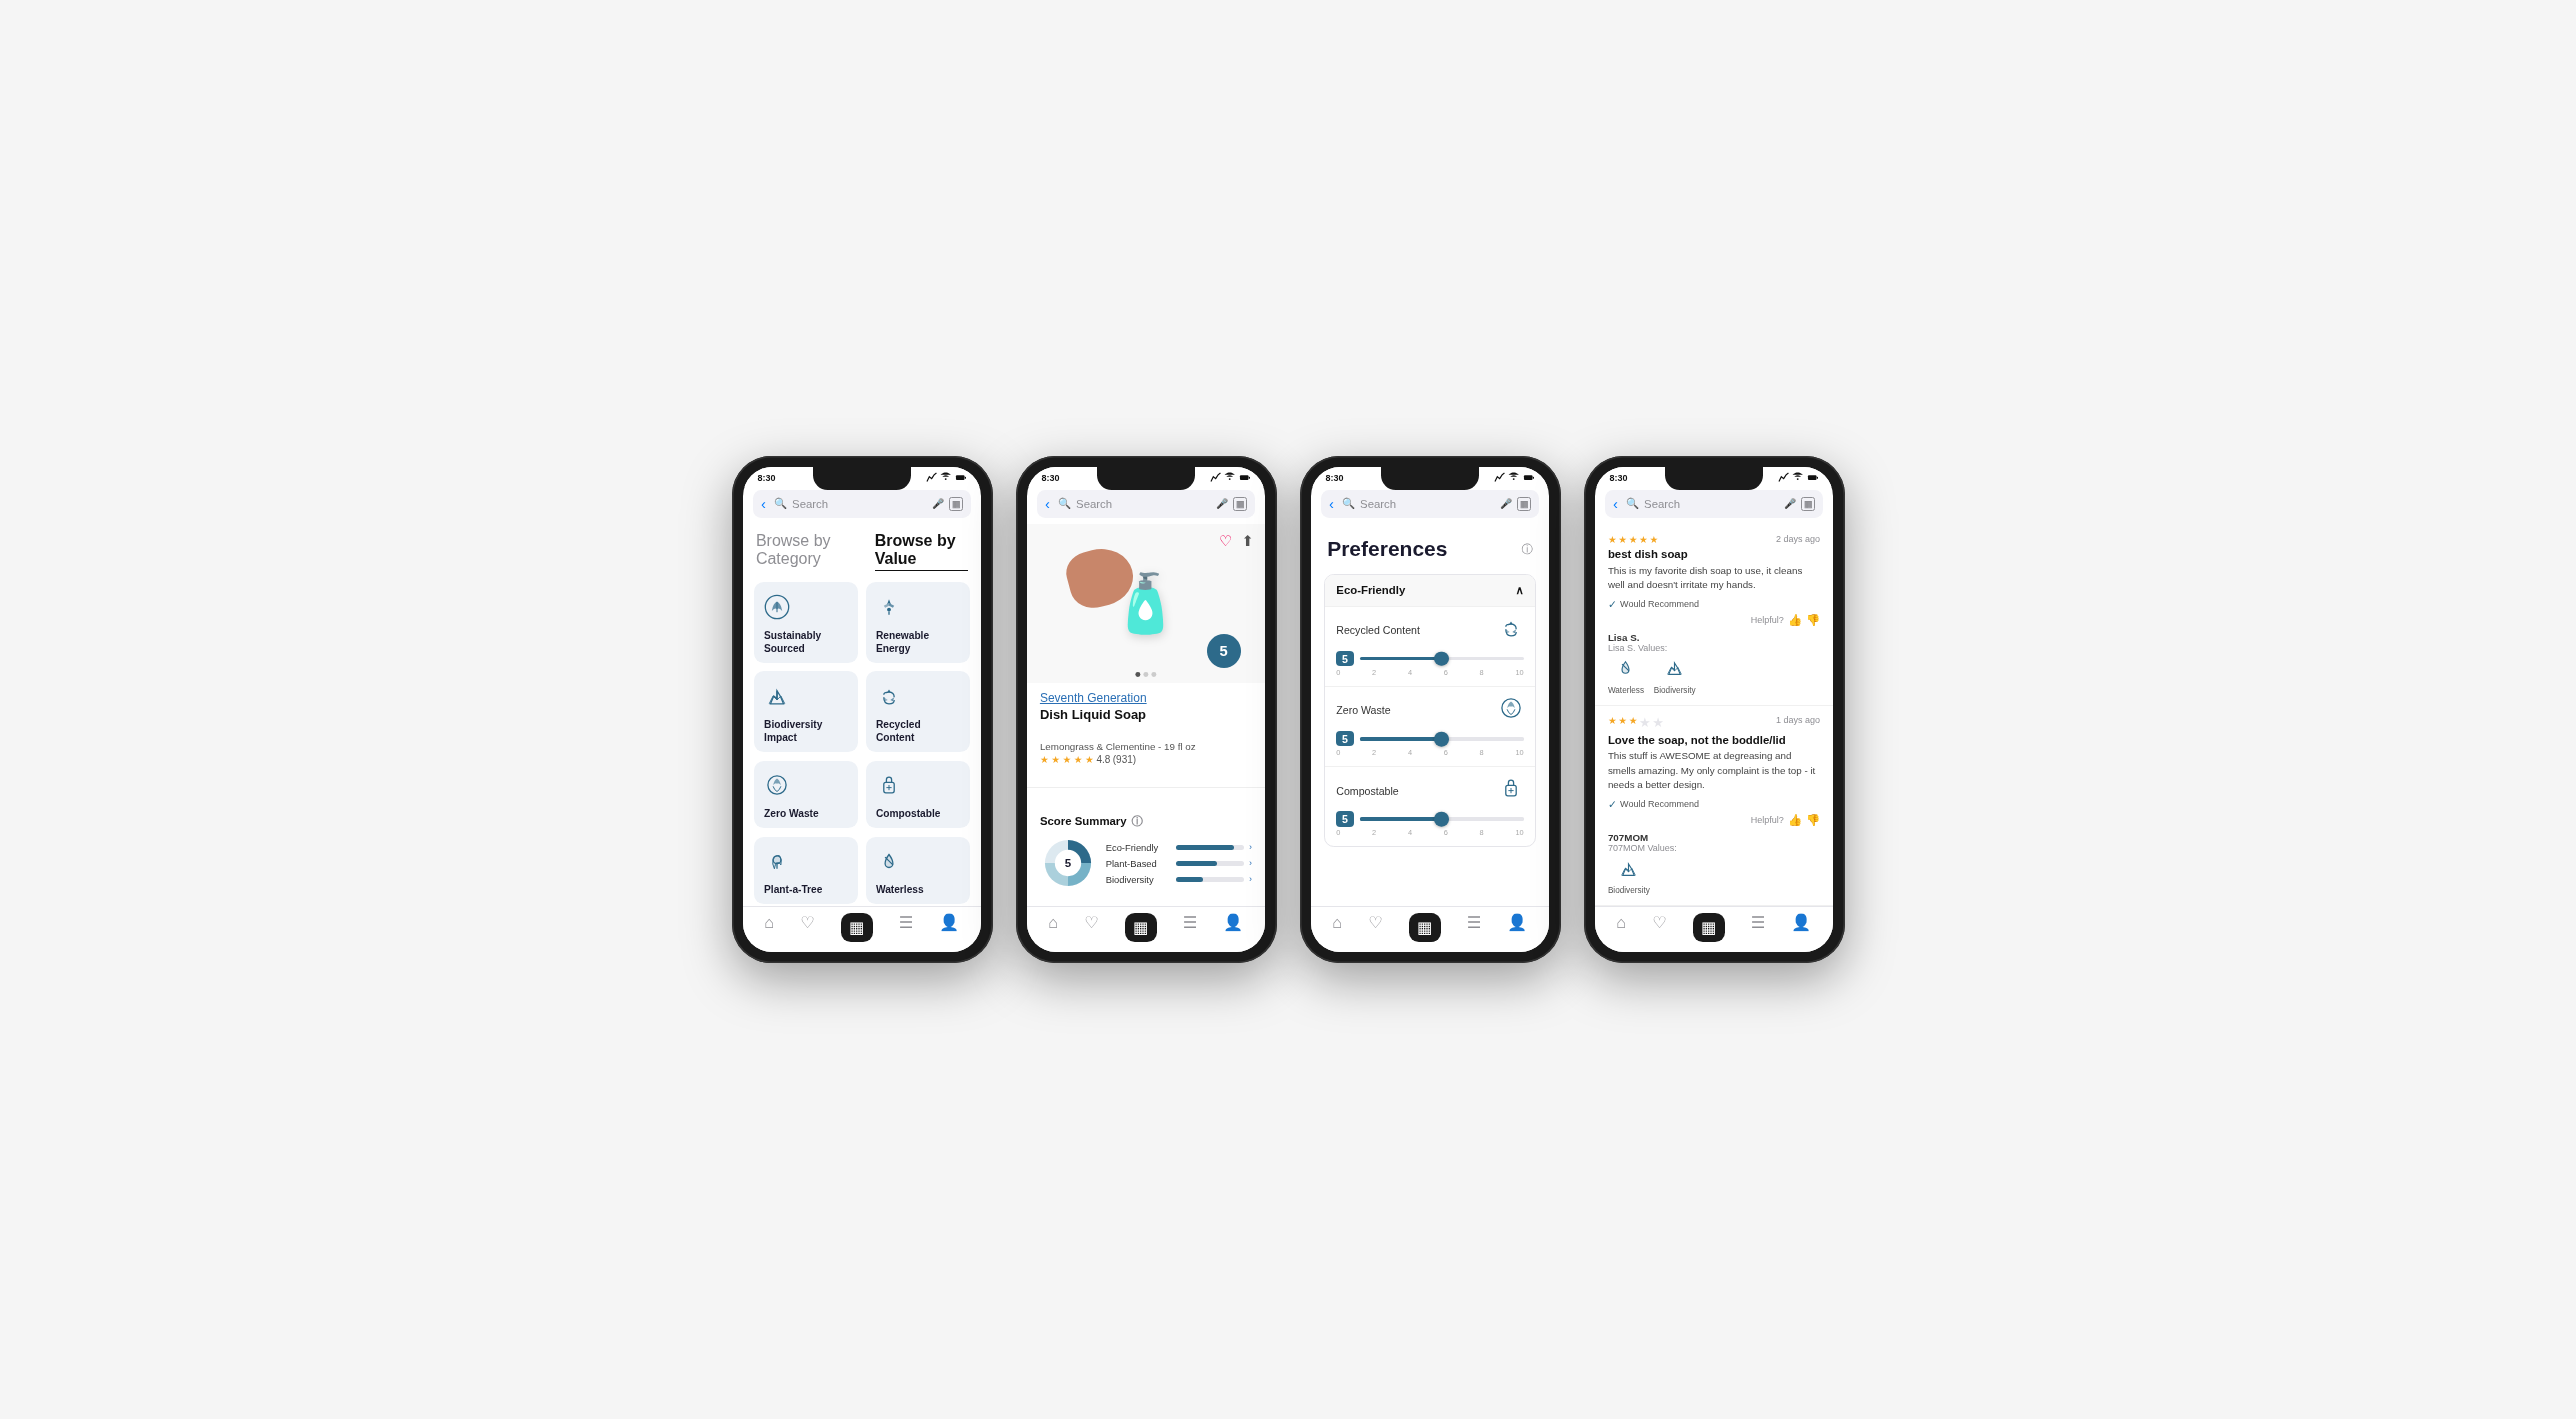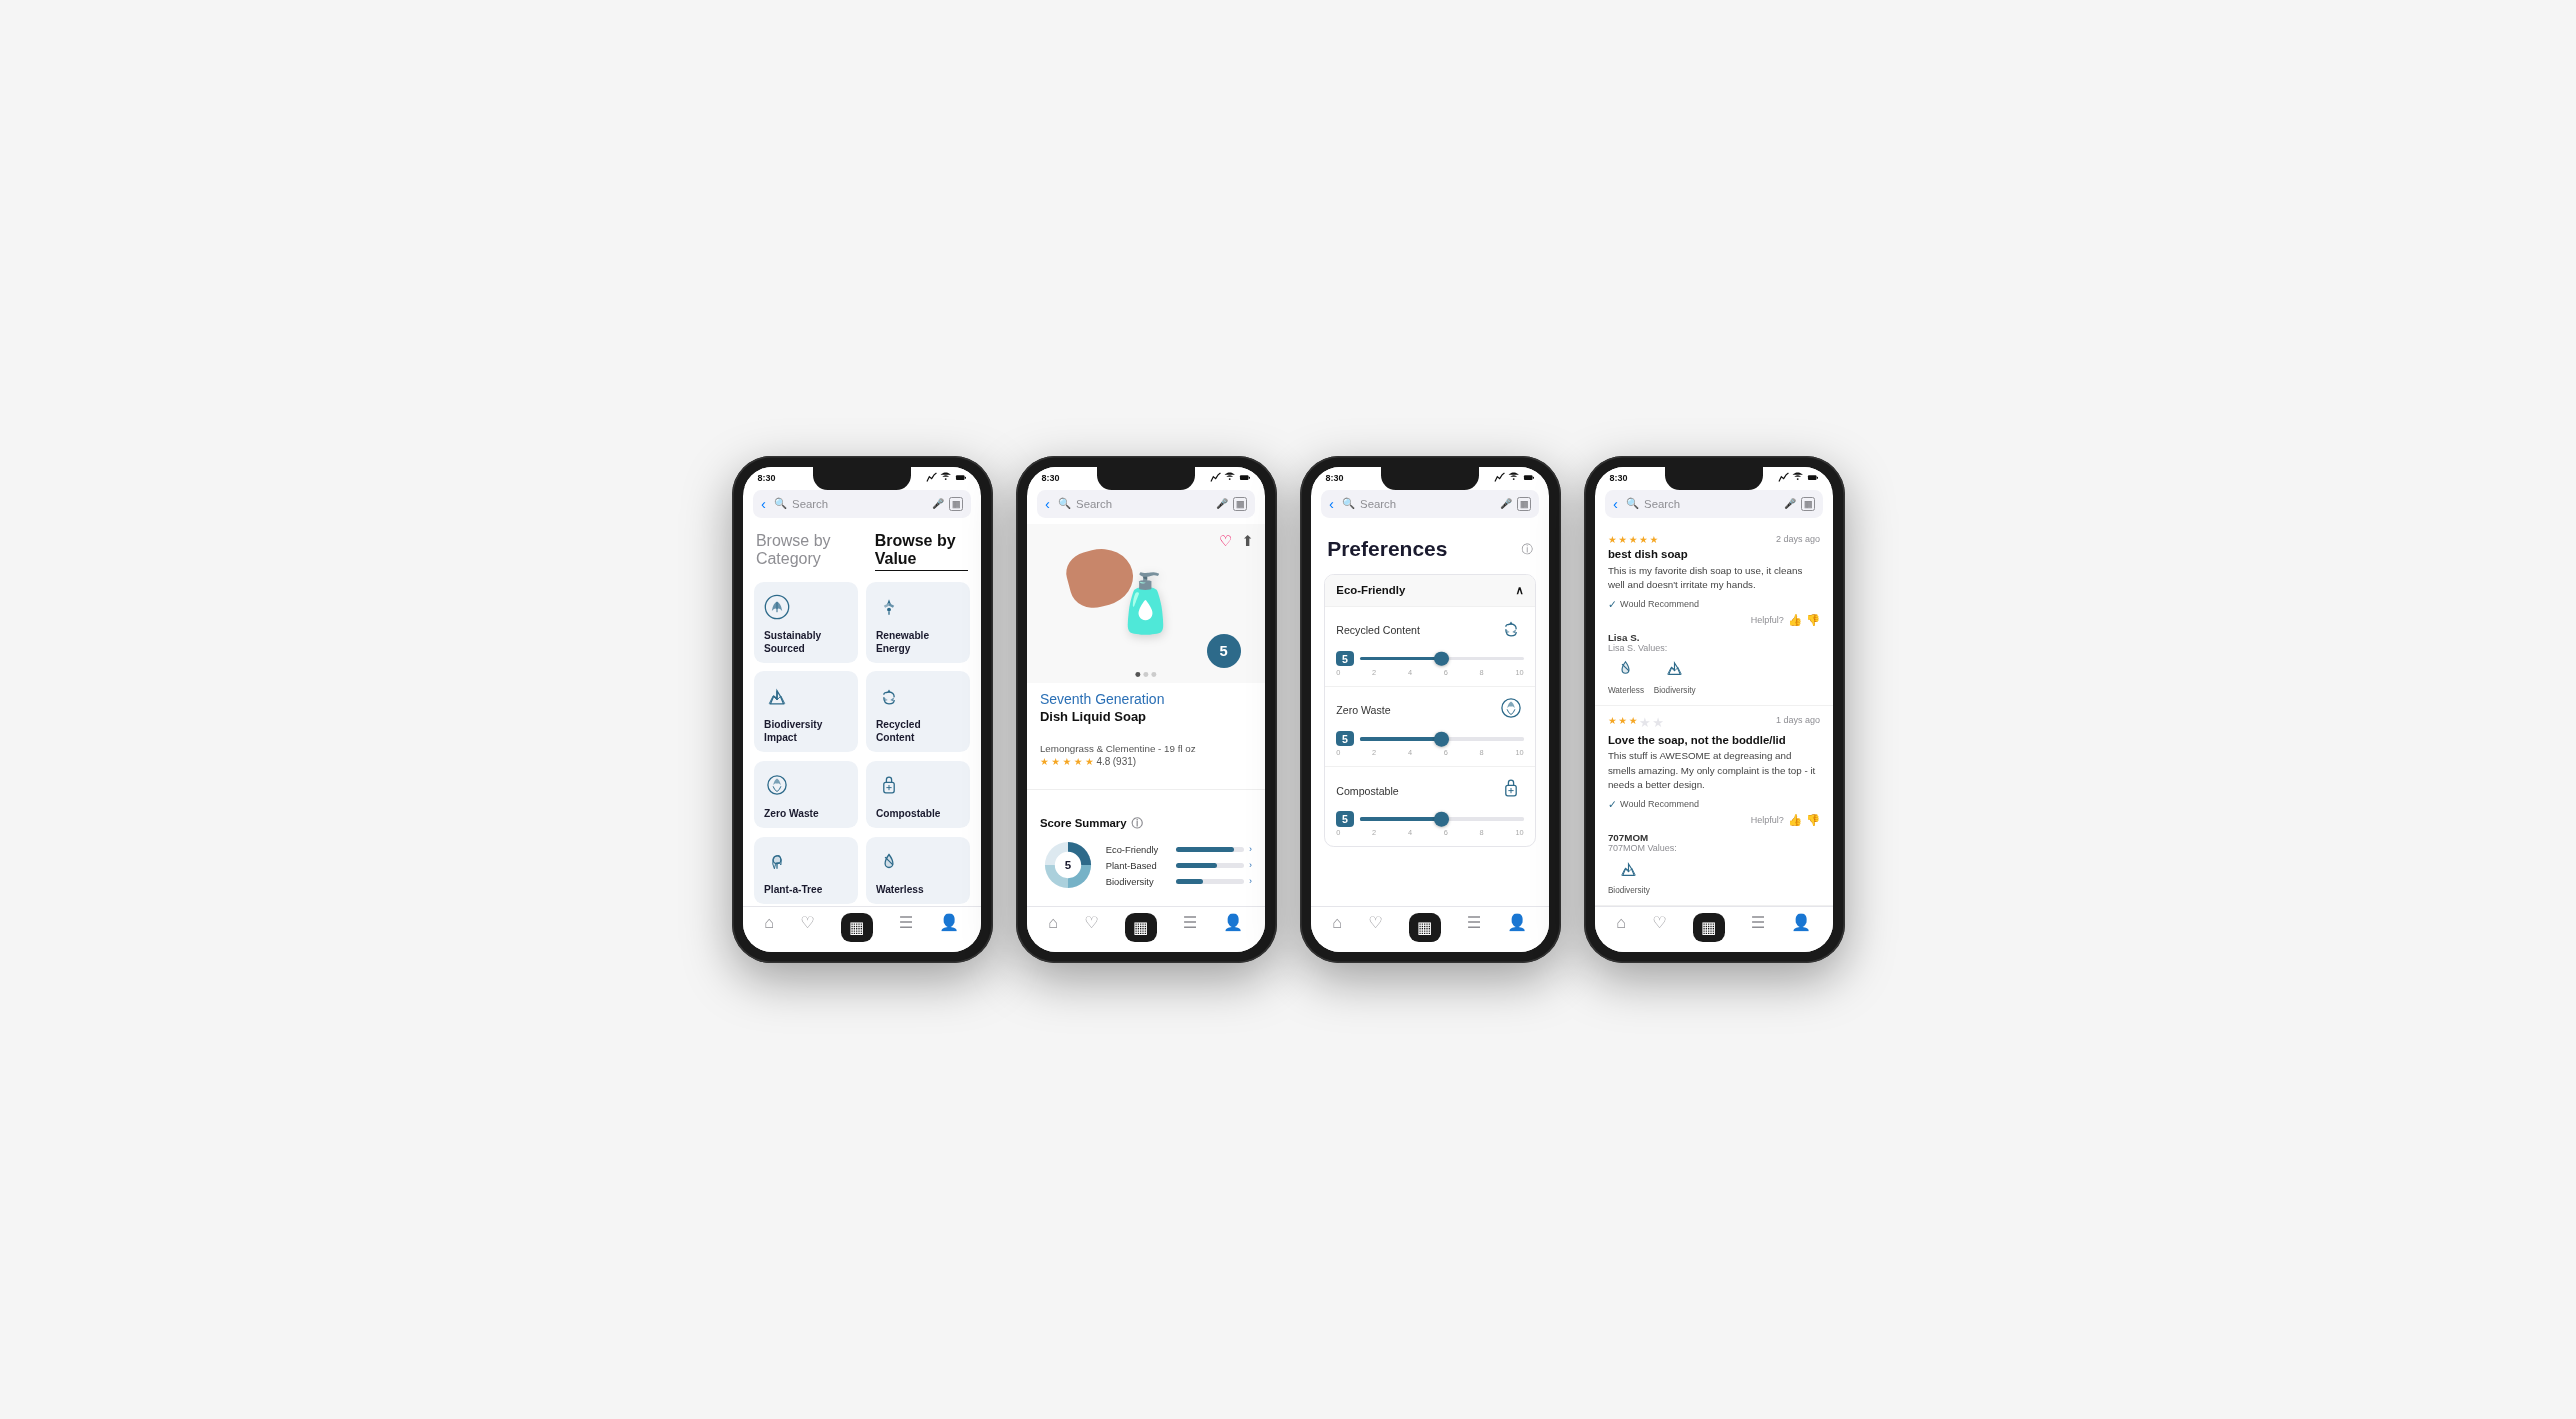--- a/index.html
+++ b/index.html
@@ -243,22 +243,23 @@
       width: 4.9px;
       height: 4.9px;
       border-radius: 50%;
       background: #ccc;
     }
     .dot.active { background: #555; }
     .product-info {
       padding: 8.2px 13px 3.3px;
     }
     .product-brand {
-      font-size: 14px;
+      font-size: 12px;
       color: #2a6fb5;
+      text-decoration: underline;
       cursor: pointer;
     }
     .product-name {
       font-size: 13px;
       font-weight: 700;
       color: #111;
       margin: 1.6px 0;
     }
     .product-desc {
       font-size: 9.8px;

